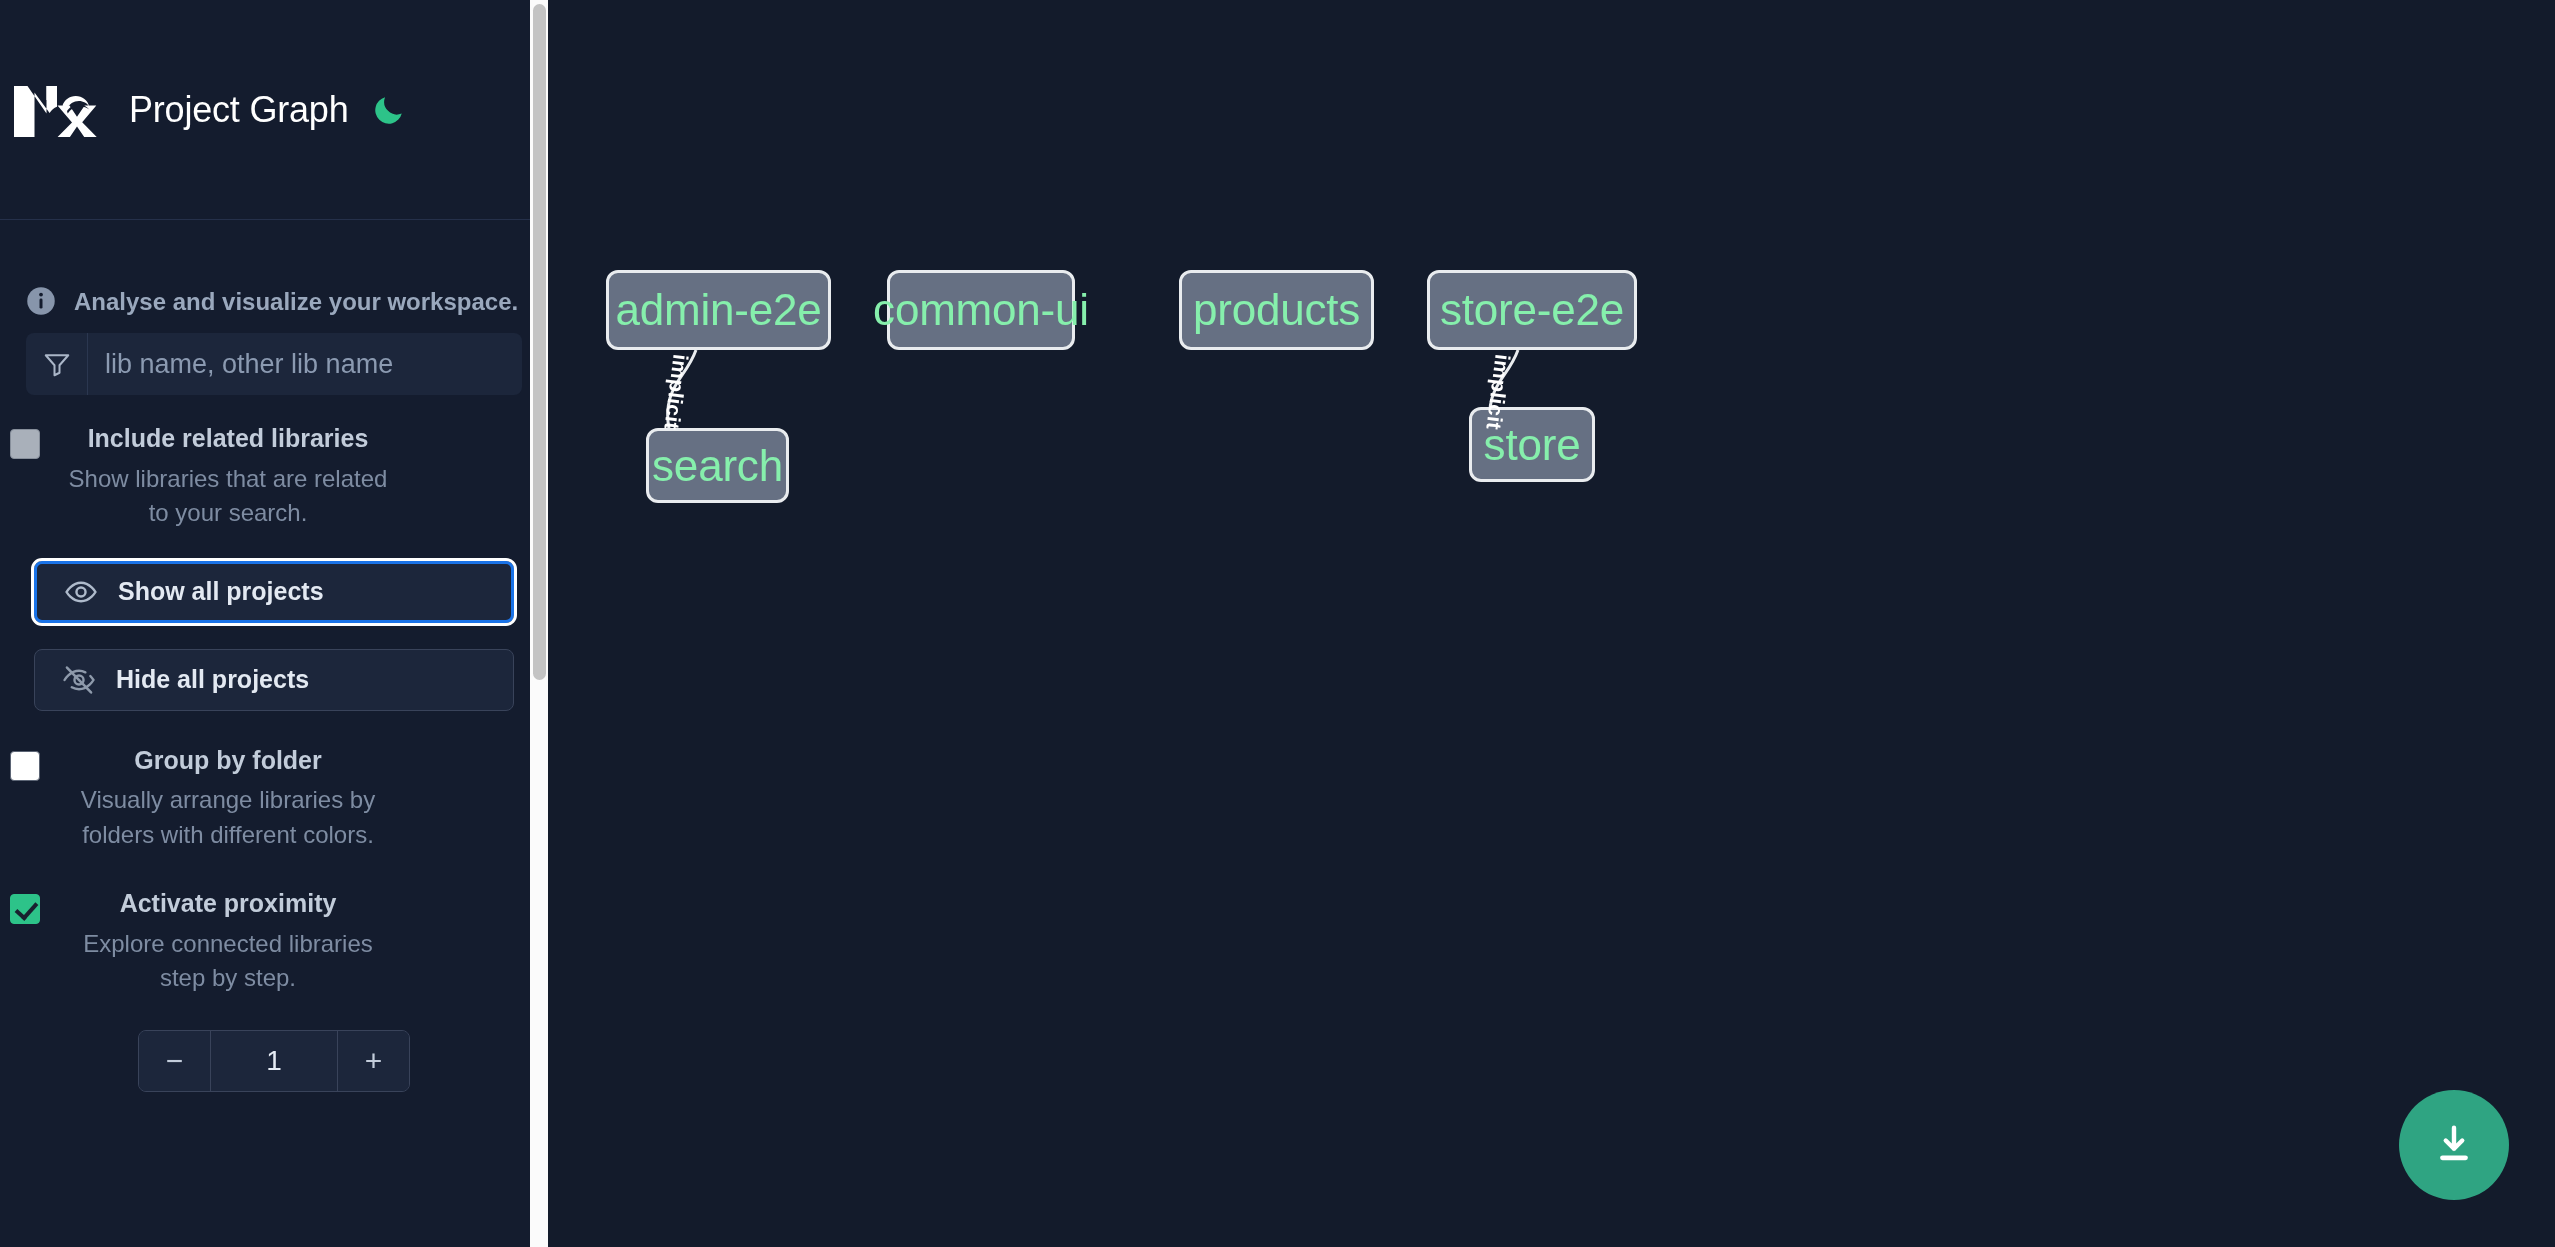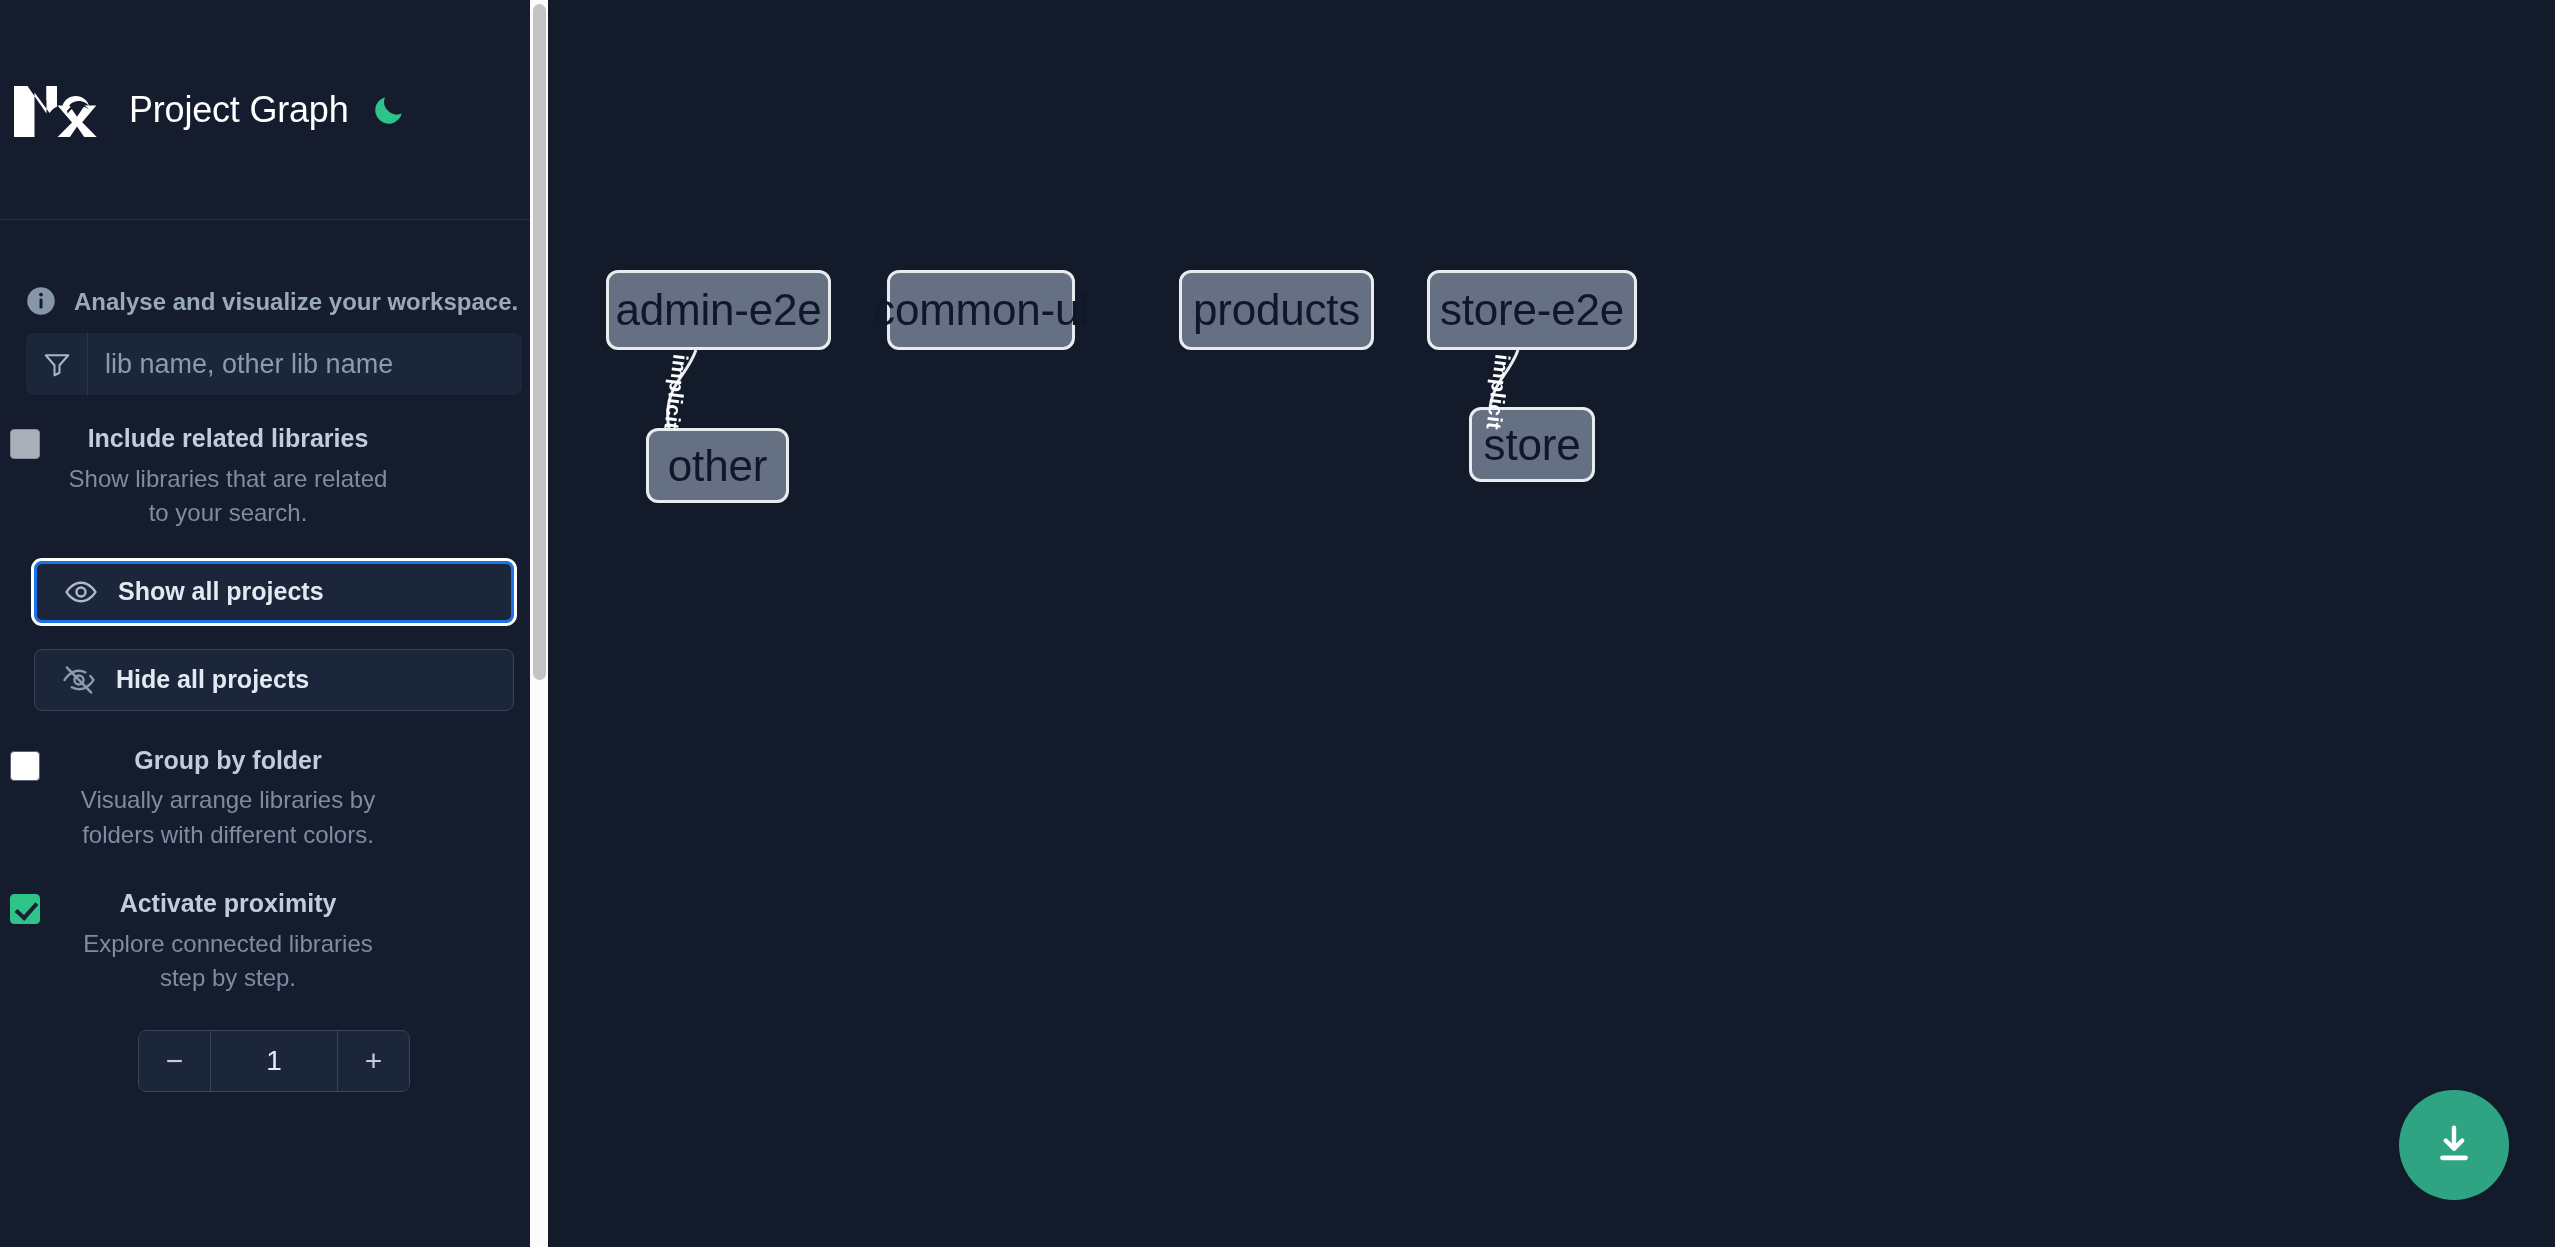--- a/index.html
+++ b/index.html
@@ -164,21 +164,21 @@
     overflow: hidden;
   }
   .graph-svg { position: absolute; inset: 0; width: 100%; height: 100%; }
 
   .node {
     position: absolute;
     background: #667083;
     border: 3px solid #e9ecef;
     border-radius: 12px;
     display: flex; align-items: center; justify-content: center;
-    color: #0f172a;
+    color: #86efac;
     font-size: 44px;
     letter-spacing: -0.2px;
     cursor: pointer;
     white-space: nowrap;
   }
 
   .edge-label {
     position: absolute;
     color: #ffffff;
     font-size: 21px;
@@ -333,21 +333,21 @@
 
     <div class="node" style="left:631px; top:270px; width:195px; height:80px;">
       <span>products</span>
     </div>
 
     <div class="node" style="left:879px; top:270px; width:210px; height:80px;">
       <span>store-e2e</span>
     </div>
 
     <div class="node" style="left:98px; top:428px; width:143px; height:75px;">
-      <span>other</span>
+      <span>search</span>
     </div>
 
     <div class="node" style="left:921px; top:407px; width:126px; height:75px;">
       <span>store</span>
     </div>
 
     <div class="edge-label" style="left:90px; top:380px; transform: rotate(97deg);">implicit</div>
 
     <div class="edge-label" style="left:912px; top:380px; transform: rotate(97deg);">implicit</div>
 

